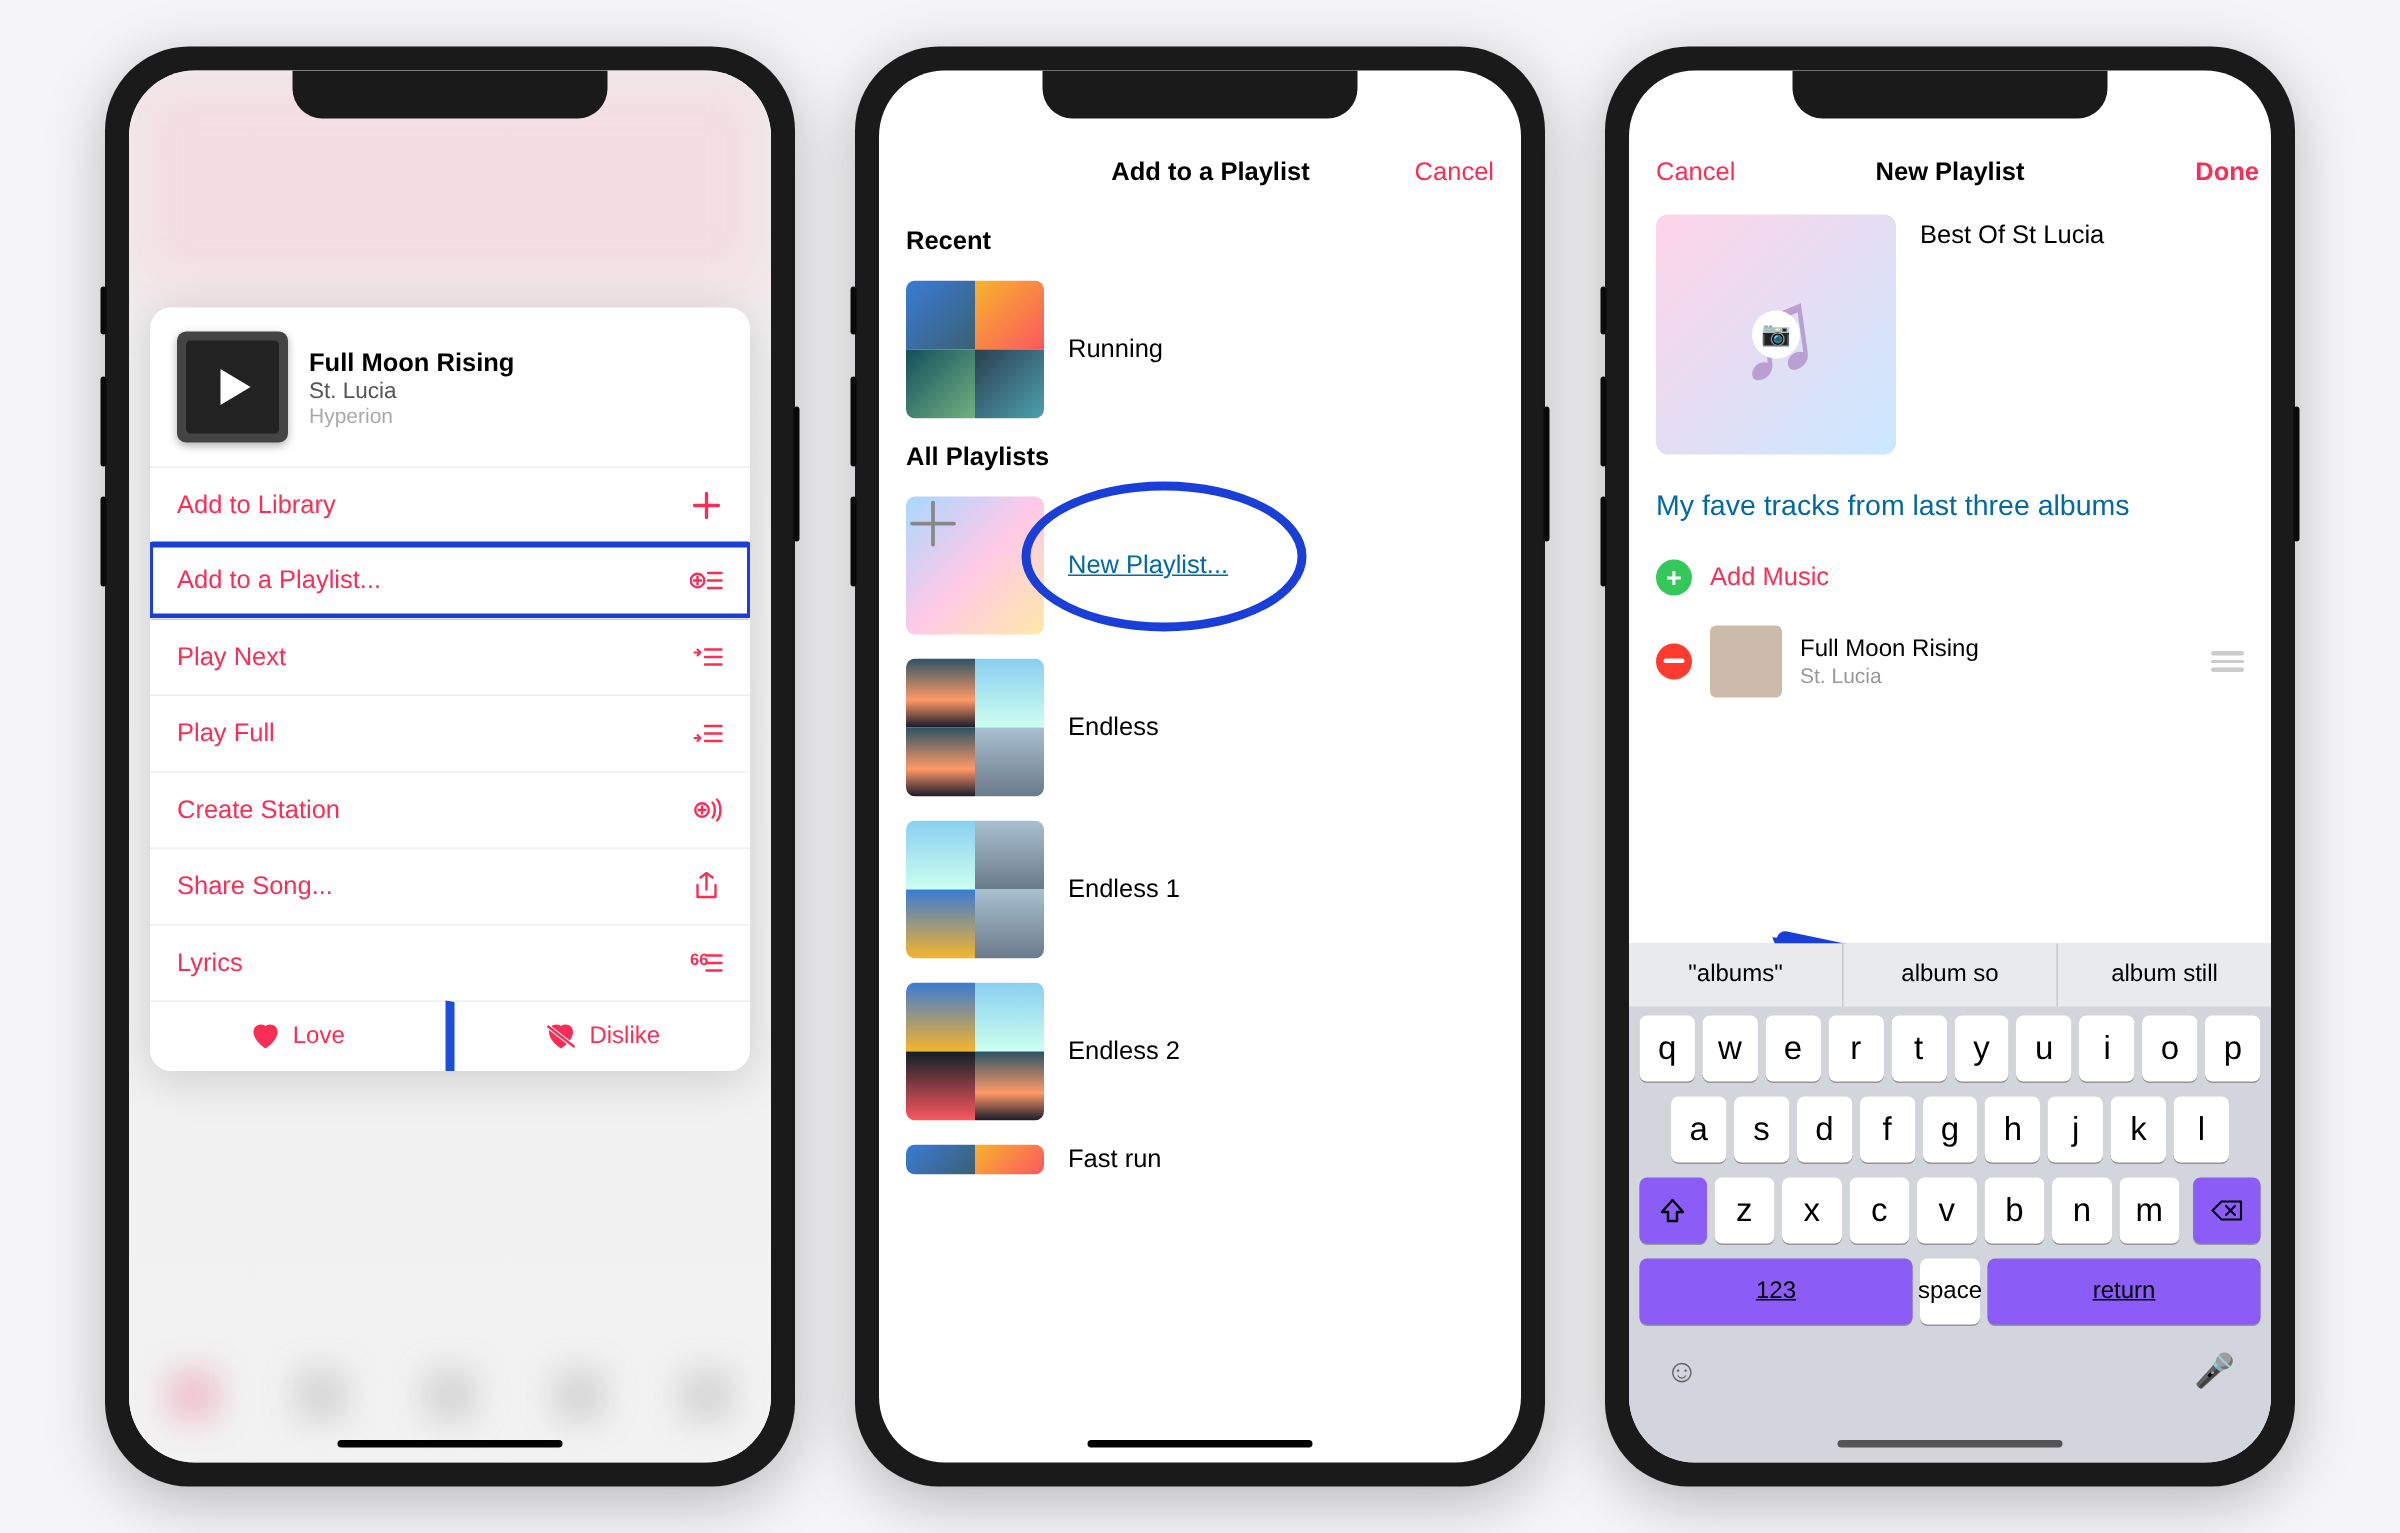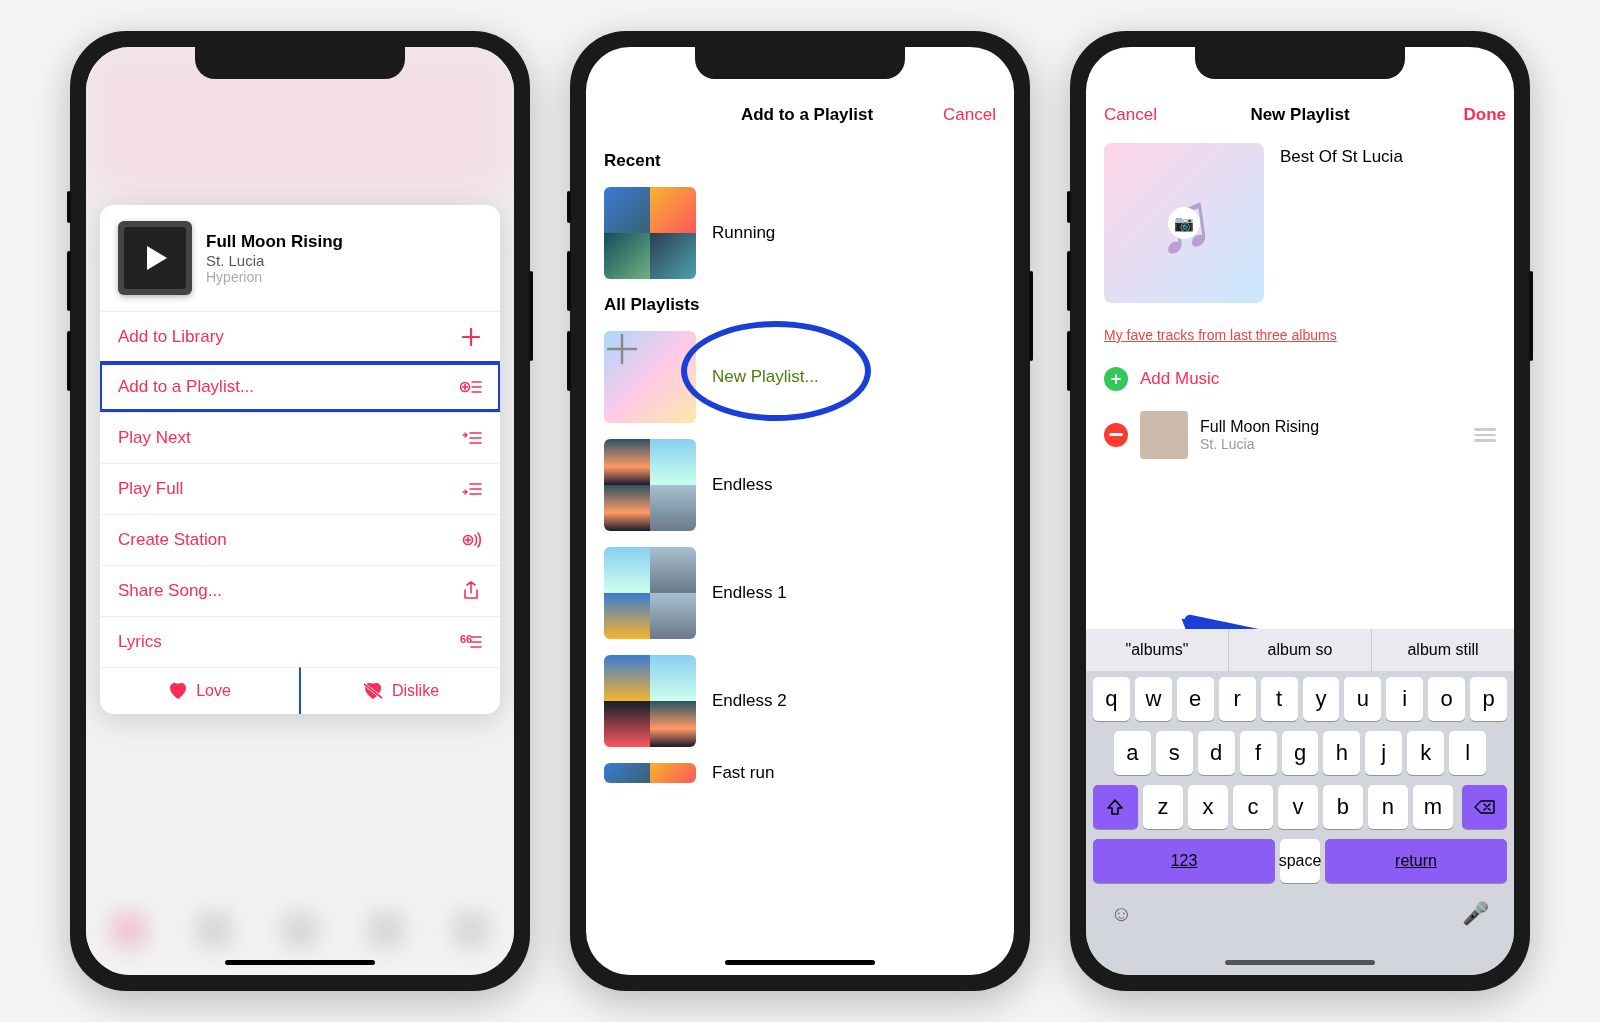--- a/index.html
+++ b/index.html
@@ -42,49 +42,49 @@
   .art1-inner{position:absolute;inset:6px;background:#222;border-radius:3px;}
   .play-tri{width:0;height:0;border-left:20px solid #fff;border-top:12px solid transparent;border-bottom:12px solid transparent;z-index:2;margin-left:4px;}
   .trk-title{font-size:17px;font-weight:600;color:#000;}
   .trk-artist{font-size:15px;color:#555;}
   .trk-album{font-size:14px;color:#aaa;}
   .menu-row{display:flex;align-items:center;justify-content:space-between;padding:15px 18px;border-top:1px solid #eee;color:#fa2d55;font-size:17px;cursor:pointer;}
   .menu-row.highlight{border:4px solid #1a3fd8;margin:-1px -2px;padding:12px 16px;border-radius:4px;}
   .menu-ic{width:22px;height:18px;display:flex;align-items:center;justify-content:center;}
   .love-row{display:flex;}
   .love-btn{flex:1;padding:14px;display:flex;align-items:center;justify-content:center;gap:8px;color:#fa2d55;font-size:16px;border-top:1px solid #eee;cursor:pointer;}
-  .love-btn + .love-btn{border-left:2px solid #1d4ed8;}
+  .love-btn + .love-btn{border-left:6px solid #1d4ed8;}
 
   
   .nav2{position:absolute;top:44px;left:0;right:0;height:48px;display:flex;align-items:center;justify-content:center;margin-left:14px;}
   .nav2-title{font-size:17px;font-weight:600;}
   .nav2-cancel{position:absolute;right:18px;color:#fa2d55;font-size:17px;}
   .s2-body{position:absolute;top:96px;left:0;right:0;bottom:0;overflow:hidden;}
   .sec-title{font-size:17px;font-weight:700;padding:8px 18px;}
   .pl-row{display:flex;align-items:center;gap:16px;padding:8px 18px;cursor:pointer;}
   .pl-art{width:92px;height:92px;border-radius:6px;display:grid;grid-template-columns:1fr 1fr;grid-template-rows:1fr 1fr;overflow:hidden;flex-shrink:0;}
   .pl-art.single{display:block;}
   .pl-name{font-size:17px;}
   .new-pl-art{background:linear-gradient(135deg,#a8d8ff 0%,#ffc9e8 50%,#ffe8a8 100%);display:flex;align-items:center;justify-content:center;}
-  .new-pl-name{color:#4d7c0f;}
+  .new-pl-name{color:#0369a1;text-decoration:underline;}
   .np-circle{position:absolute;width:190px;height:100px;border:6px solid #1a3fd8;border-radius:50%;pointer-events:none;}
   .fast-row{display:flex;align-items:center;gap:16px;padding:8px 18px 0;}
   .fast-row .pl-art{height:20px;grid-template-rows:1fr;}
 
   
   .nav3{position:absolute;top:44px;left:0;right:0;height:48px;display:flex;align-items:center;justify-content:center;}
   .nav3 .l,.nav3 .r{position:absolute;color:#fa2d55;font-size:17px;}
   .nav3 .l{left:18px;} .nav3 .r{right:8px;font-weight:600;}
   .s3-body{position:absolute;top:96px;left:0;right:0;bottom:0;}
   .s3-head{display:flex;gap:16px;padding:0 18px 10px;}
   .s3-cover{width:160px;height:160px;border-radius:8px;background:linear-gradient(135deg,#ffd4e8 0%,#c9e8ff 100%);display:flex;align-items:center;justify-content:center;position:relative;}
   .s3-cover-notes{position:absolute;font-size:80px;color:#b8a0d0;transform:rotate(-8deg);}
   .s3-cam{position:absolute;width:32px;height:32px;background:#fff;border-radius:50%;display:flex;align-items:center;justify-content:center;font-size:16px;}
   .s3-name{font-size:17px;font-weight:400;padding-top:4px;}
-  .s3-desc{font-size:14px;color:#ef4444;padding:14px 18px;text-decoration:underline;}
+  .s3-desc{font-size:19px;color:#0369a1;padding:14px 18px;}
   .s3-add{display:flex;align-items:center;gap:12px;padding:10px 18px;color:#fa2d55;font-size:17px;cursor:pointer;}
   .s3-add-ic{width:24px;height:24px;background:#34c759;border-radius:50%;color:#fff;display:flex;align-items:center;justify-content:center;font-size:18px;font-weight:700;}
   .s3-track{display:flex;align-items:center;gap:12px;padding:10px 18px;}
   .s3-del{width:24px;height:24px;background:#ff3b30;border-radius:50%;position:relative;}
   .s3-del::after{content:"";position:absolute;left:5px;right:5px;top:10px;height:3px;background:#fff;border-radius:2px;}
   .s3-trk-art{width:48px;height:48px;border-radius:4px;background:#cba;}
   .s3-drag{margin-left:auto;display:flex;flex-direction:column;gap:3px;}
   .s3-drag span{width:22px;height:2.5px;background:#ccc;border-radius:2px;}
   .s3-arrow{position:absolute;color:#1a3fd8;font-size:60px;transform:rotate(40deg);pointer-events:none;top:238px;left:84px;}
 

